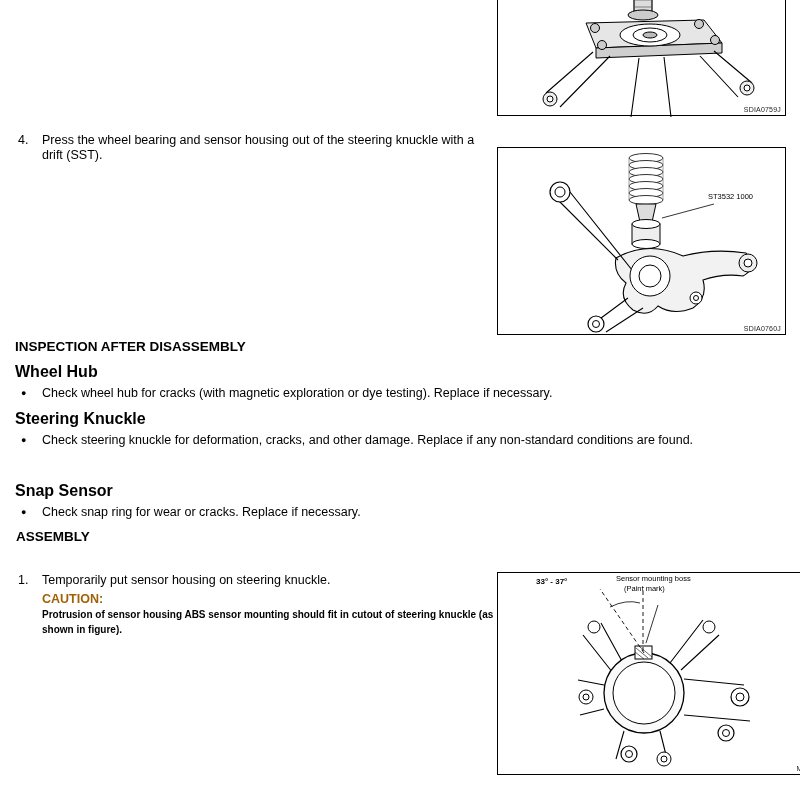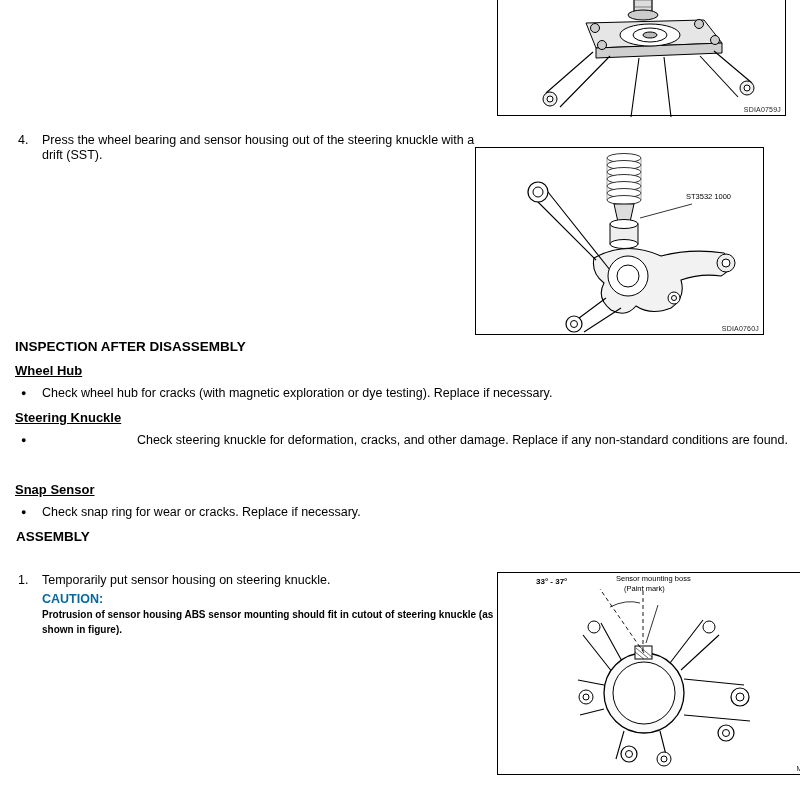--- a/index.html
+++ b/index.html
@@ -13,26 +13,26 @@
   }
   .fig-code {
     position:absolute; right:4px; bottom:2px; font-size:7px; color:#222;
     letter-spacing:0.2px;
   }
   .fig-label {
     position:absolute; font-size:7.5px; color:#000; white-space:nowrap;
   }
   .angle-label { font-weight:600; font-size:8px; }
   .heading1 { position:absolute; font-size:13.5px; font-weight:bold; }
-  .heading2 { position:absolute; font-size:13px; font-weight:bold;text-decoration:underline; }
+  .heading2 { position:absolute; font-size:16px; font-weight:bold; }
   .step { position:absolute; display:flex; font-size:12.5px; line-height:15px; }
   .step .num { width:24px; flex:none; }
   .bullet-item { position:absolute; display:flex; font-size:12.5px; line-height:15px; }
   .bullet-item .dot { width:24px; flex:none; font-size:9px; line-height:15px; padding-left:3px; }
-  .caution-label { position:absolute; color:#0369a1; font-weight:bold; font-size:12.5px; }
+  .caution-label { position:absolute; color:#a16207; font-weight:bold; font-size:12.5px; }
   .caution-text { position:absolute; font-weight:bold; font-size:10px; line-height:15px; }
   svg { display:block; }
 </style>
 </head>
 <body>
 
 <div class="page">
 
   <div class="figure" style="left:497px; top:-80px; width:289px; height:196px;">
     <svg width="289" height="196" viewBox="0 0 289 196">
@@ -57,21 +57,21 @@
       <path d="M141 137 L133 196 M166 136 L173 196" stroke="#000" stroke-width="1.1" fill="none"></path>
     </svg>
     <span class="fig-code">SDIA0759J</span>
   </div>
 
   <div class="step" style="left:18px; top:133px; width:470px;">
     <span class="num">4.</span>
     <span style="width:440px;">Press the wheel bearing and sensor housing out of the steering knuckle with a drift (SST).</span>
   </div>
 
-  <div class="figure" style="left:475px; top:147px; width:289px; height:188px;">
+  <div class="figure" style="left:497px; top:147px; width:289px; height:188px;">
     <svg width="286" height="185" viewBox="0 0 286 185">
       <ellipse cx="148" cy="10" rx="17" ry="4.5" fill="#fff" stroke="#333"></ellipse>
       <ellipse cx="148" cy="17" rx="17" ry="4.5" fill="#fff" stroke="#333"></ellipse>
       <ellipse cx="148" cy="24" rx="17" ry="4.5" fill="#fff" stroke="#333"></ellipse>
       <ellipse cx="148" cy="31" rx="17" ry="4.5" fill="#fff" stroke="#333"></ellipse>
       <ellipse cx="148" cy="38" rx="17" ry="4.5" fill="#fff" stroke="#333"></ellipse>
       <ellipse cx="148" cy="45" rx="17" ry="4.5" fill="#fff" stroke="#333"></ellipse>
       <ellipse cx="148" cy="52" rx="17" ry="4.5" fill="#fff" stroke="#333"></ellipse>
       <path d="M131 10 L131 52 M165 10 L165 52" stroke="#777" stroke-width="0.7"></path>
       <polygon points="138,56 158,56 154,74 142,74" fill="#ddd" stroke="#000"></polygon>
@@ -101,21 +101,21 @@
 
   <div class="heading2" style="left:15px; top:363px;">Wheel Hub</div>
   <div class="bullet-item" style="left:18px; top:386px; width:760px;">
     <span class="dot">●</span>
     <span style="width:736px;">Check wheel hub for cracks (with magnetic exploration or dye testing). Replace if necessary.</span>
   </div>
 
   <div class="heading2" style="left:15px; top:410px;">Steering Knuckle</div>
   <div class="bullet-item" style="left:18px; top:433px; width:770px;">
     <span class="dot">●</span>
-    <span style="width:746px;text-align:right;">Check steering knuckle for deformation, cracks, and other damage. Replace if any non-standard conditions are found.</span>
+    <span style="width:746px;">Check steering knuckle for deformation, cracks, and other damage. Replace if any non-standard conditions are found.</span>
   </div>
 
   <div class="heading2" style="left:15px; top:482px;">Snap Sensor</div>
   <div class="bullet-item" style="left:18px; top:505px; width:760px;">
     <span class="dot">●</span>
     <span style="width:736px;">Check snap ring for wear or cracks. Replace if necessary.</span>
   </div>
 
   <div class="heading1" style="left:16px; top:529px;text-align:right;">ASSEMBLY</div>
 

